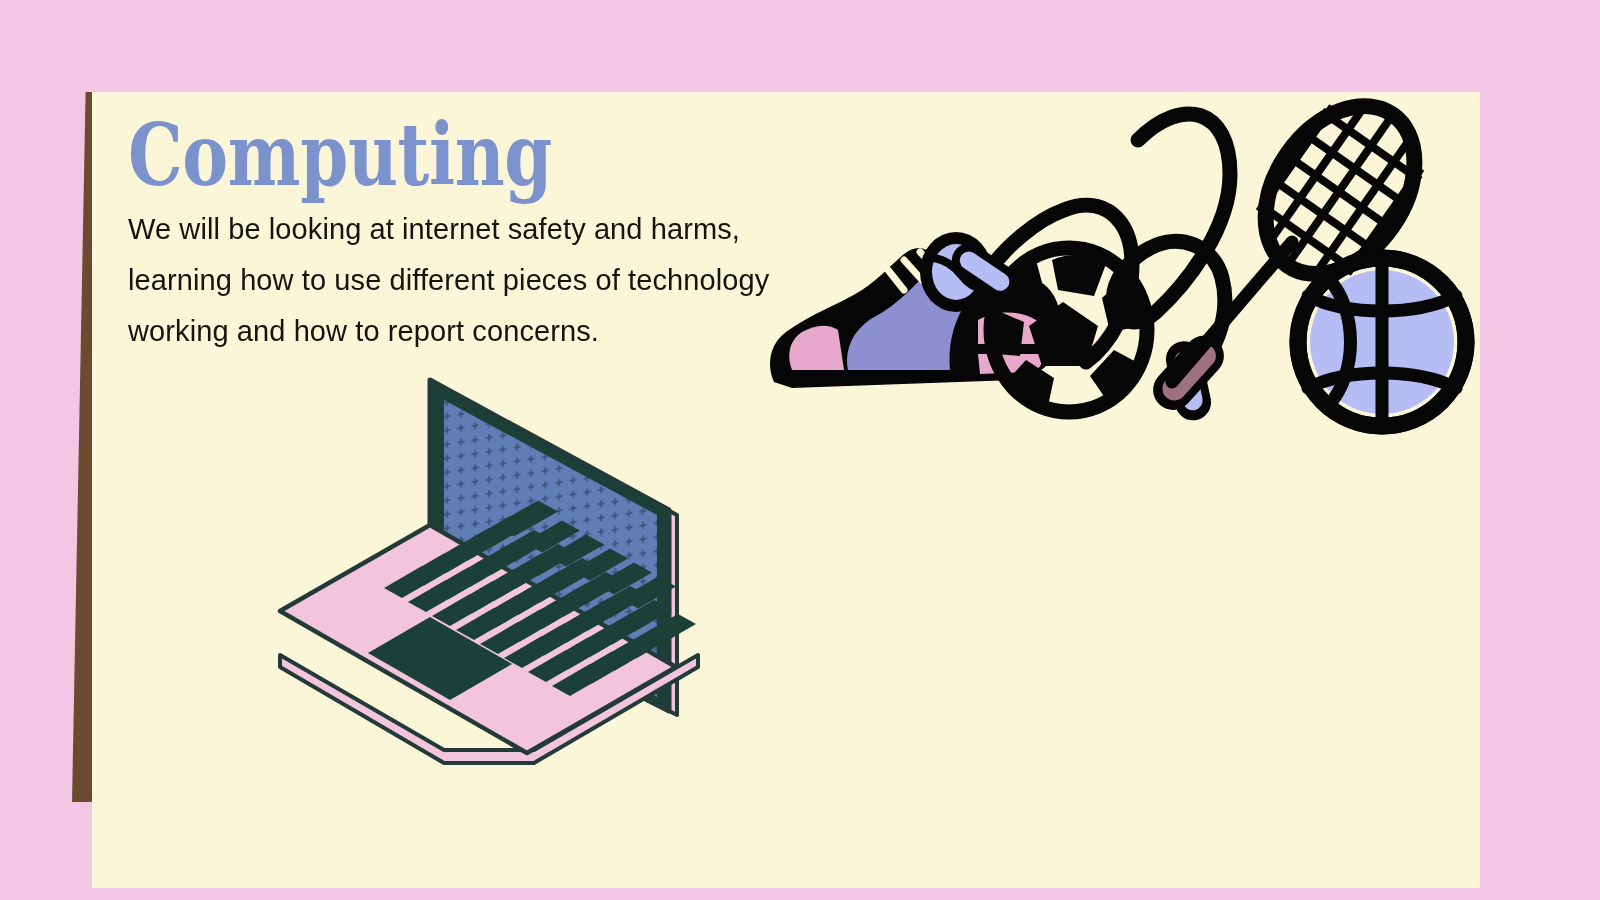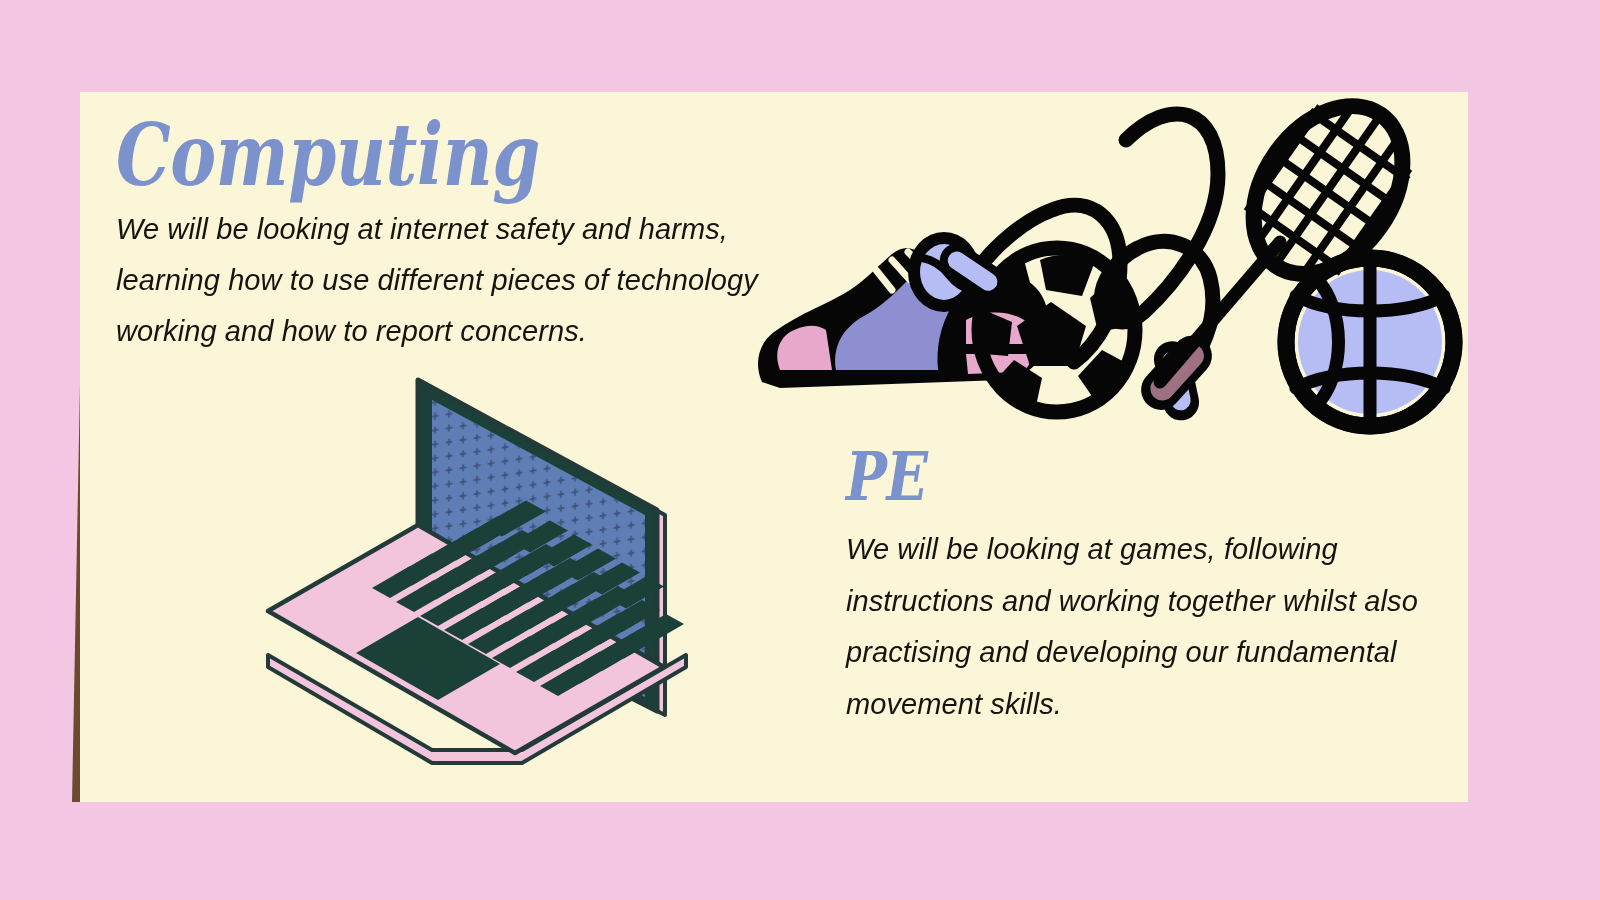--- a/index.html
+++ b/index.html
@@ -32,27 +32,26 @@
     width: 34px;
     height: 710px;
     background: #6b4a30;
     clip-path: polygon(40% 0%, 100% 0%, 100% 100%, 0% 100%);
     z-index: 1;
   }
 
   
   .card {
     position: absolute;
-    left: 80px;
+    left: 92px;
     top: 92px;
     width: 1388px;
-    height: 710px;
+    height: 796px;
     background: #fcf6d8;
     z-index: 2;
-    font-style: italic;
   }
 
   
   .computing-block {
     position: absolute;
     left: 36px;
     top: 20px;
     width: 680px;
     z-index: 6;
   }
@@ -326,19 +325,15 @@
             <path d="M630 176 C630 210 630 310 630 344"></path>
             <path d="M556 214 C596 234 664 234 704 214"></path>
             <path d="M556 306 C596 286 664 286 704 306"></path>
             <path d="M576 196 C606 228 606 292 576 324"></path>
           </g>
         </g>
 
       </svg>
     </div>
 
-    <div class="pe-block">
-      <h1 class="subject-title">PE</h1>
-      <p class="subject-body">We will be looking at games, following instructions and working together whilst also practising and developing our fundamental movement skills.</p>
-    </div>
 
   </div>
 </div>
 
 </body></html>

